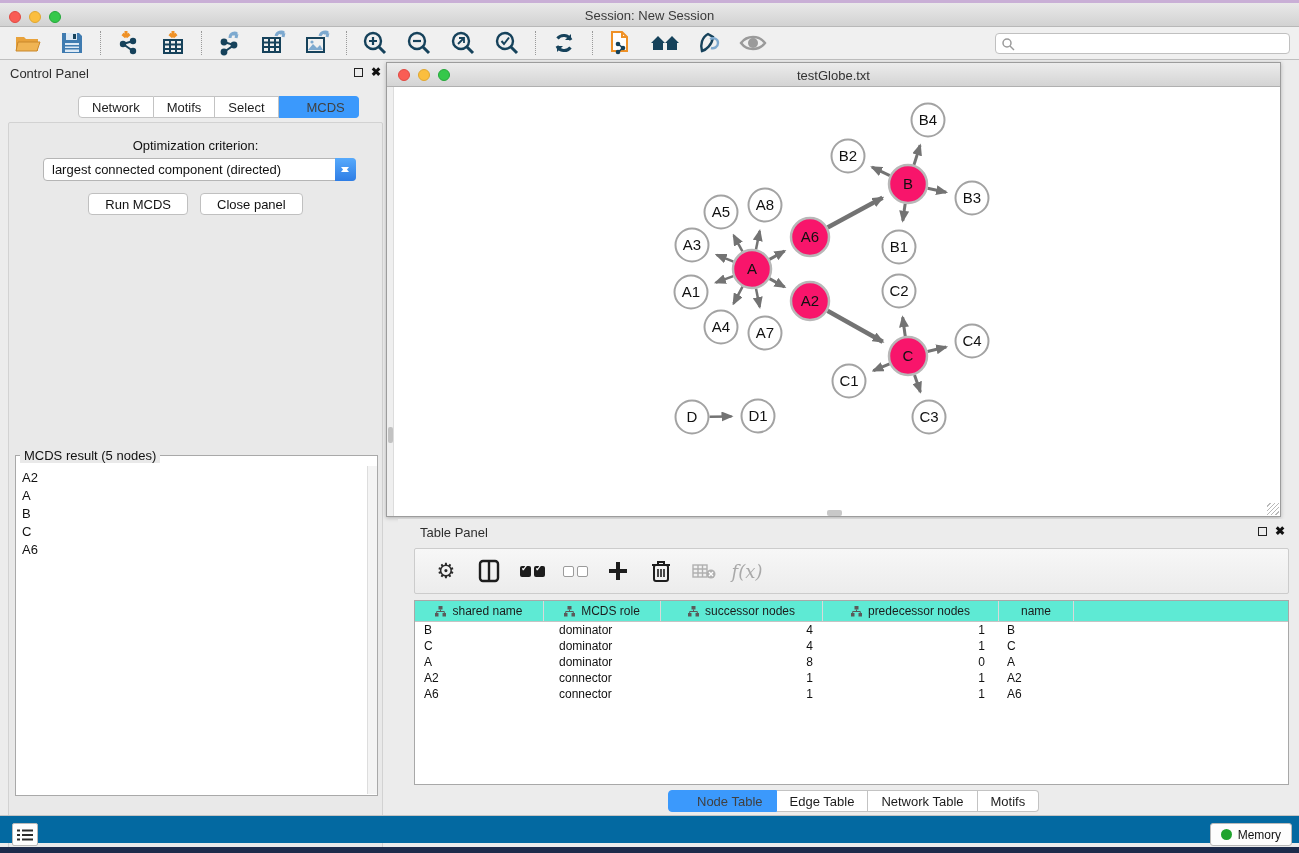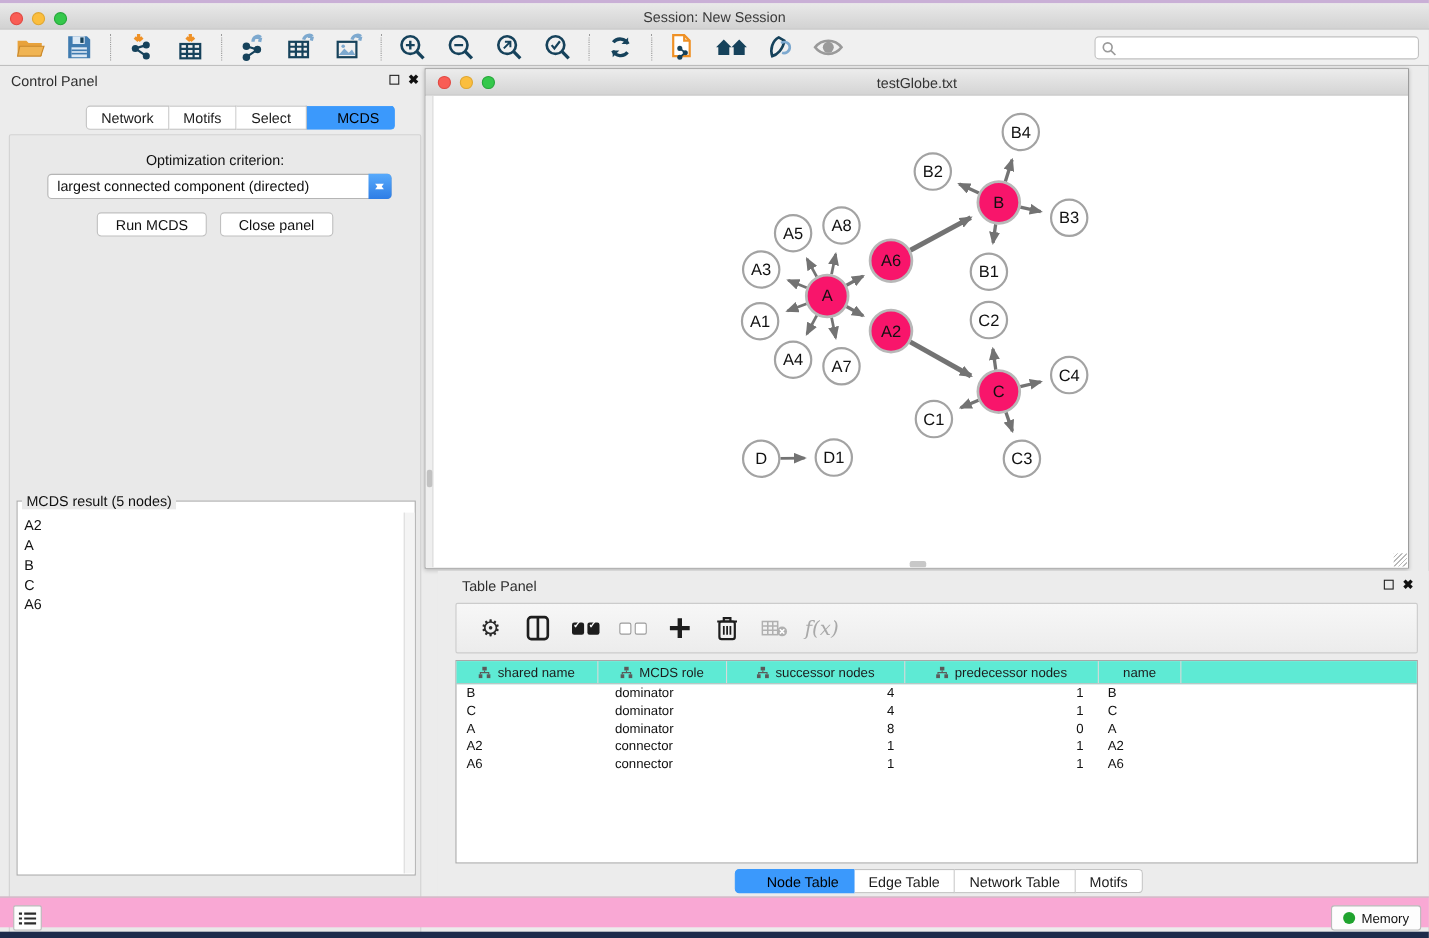--- a/index.html
+++ b/index.html
@@ -37,21 +37,21 @@
   .panel-title { position:absolute; left:10px; top:6px; font-size:13px; color:#2e2e2e; }
   .panel-ctrls { position:absolute; right:10px; top:7px; display:flex; gap:8px; align-items:center; }
   .float-box { width:9px; height:9px; border:1.5px solid #222; display:inline-block; }
   .close-x { font-size:12px; font-weight:bold; color:#111; line-height:10px; }
 
   .cp-tabs { position:absolute; left:78px; top:36px; display:flex; height:22px; }
   .seg { border:1px solid #c3c3c3; border-left:none; background:#fff; color:#1c1c1c;
     font-size:13px; display:flex; align-items:center; justify-content:center; padding:0 13px; cursor:default; }
   .seg:first-child { border-left:1px solid #c3c3c3; border-radius:4px 0 0 4px; }
   .seg:last-child { border-radius:0 4px 4px 0; }
-  .seg.active { background:#3b99fc; border-color:#3b99fc; color:#000000;padding-left:28px; }
+  .seg.active { background:#3b99fc; border-color:#3b99fc; color:#404040;padding-left:28px; }
 
   .cp-inner { position:absolute; left:8px; top:62px; width:375px; height:740px;
     background:#e9e9e9; border:1px solid #d2d2d2; border-radius:2px; }
   .opt-label { position:absolute; left:0; right:0; top:15px; text-align:center; font-size:13px; color:#111; }
   .combo { position:absolute; left:34px; top:35px; width:313px; height:23px; background:#fff;
     border:1px solid #b5b5b5; border-radius:4px; display:flex; align-items:center; }
   .combo-text { flex:1; font-size:13px; color:#111; padding-left:8px; white-space:nowrap; overflow:hidden; }
   .combo-step { width:21px; height:23px; margin:-1px -1px -1px 0; border-radius:0 4px 4px 0;
     background:linear-gradient(#57aafc,#2e7de5); position:relative; }
   .combo-step:before { content:""; position:absolute; left:6px; top:5px; border:4px solid transparent; border-bottom:5px solid #fff; }
@@ -98,21 +98,21 @@
     font-size:12px; color:#1c1c1c; border-right:1px solid #d9d9d9; }
   .dt-hcell.filler { border-right:none; flex:1; }
   .dt-row { display:flex; height:16px; }
   .dt-cell { font-size:12px; color:#111; display:flex; align-items:center; }
 
   
   .bottom-tabs { position:absolute; left:270px; top:271px; display:flex; height:22px; }
 
   
   .statusbar { position:absolute; left:0; top:815px; width:100%; height:28px;
-    background:#f9a8d4; border-top:1px solid #c4c4c4; }
+    background:#0369a1; border-top:1px solid #c4c4c4; }
   .list-btn { position:absolute; left:12px; top:7px; width:26px; height:23px; background:#fdfdfd;
     border:1px solid #b9b9b9; border-radius:2px; display:flex; align-items:center; justify-content:center; }
   .memory-btn { position:absolute; right:7px; top:7px; height:23px; background:#fdfdfd;
     border:1px solid #b9b9b9; border-radius:3px; display:flex; align-items:center; gap:6px; padding:0 10px; }
   .memory-dot { width:11px; height:11px; border-radius:50%; background:#1fa32e; }
   .memory-label { font-size:12px; color:#111; }
 
   svg text { font-family:"Liberation Sans", sans-serif; }
 </style>
 </head>

